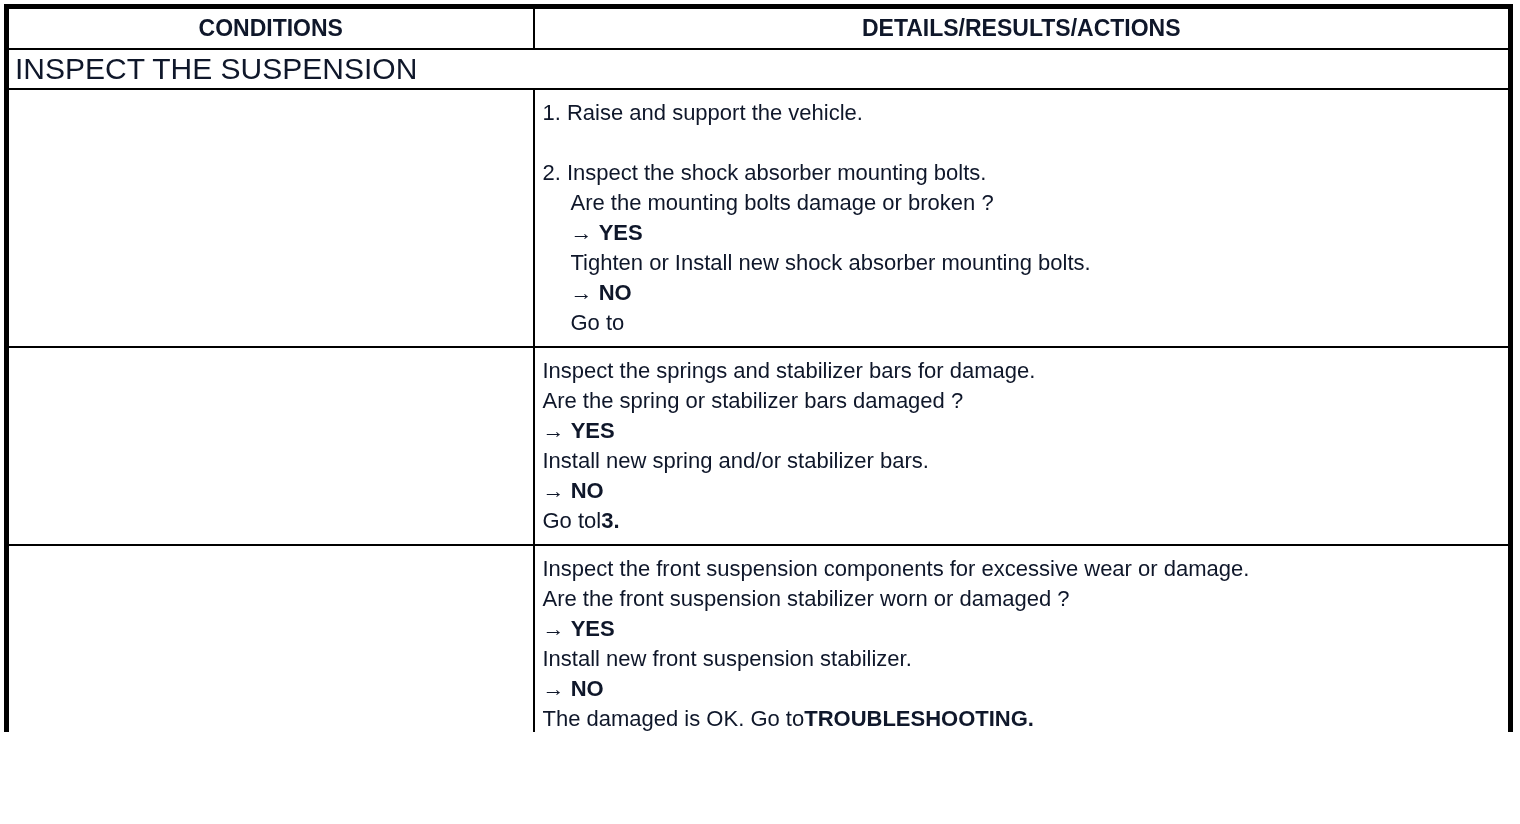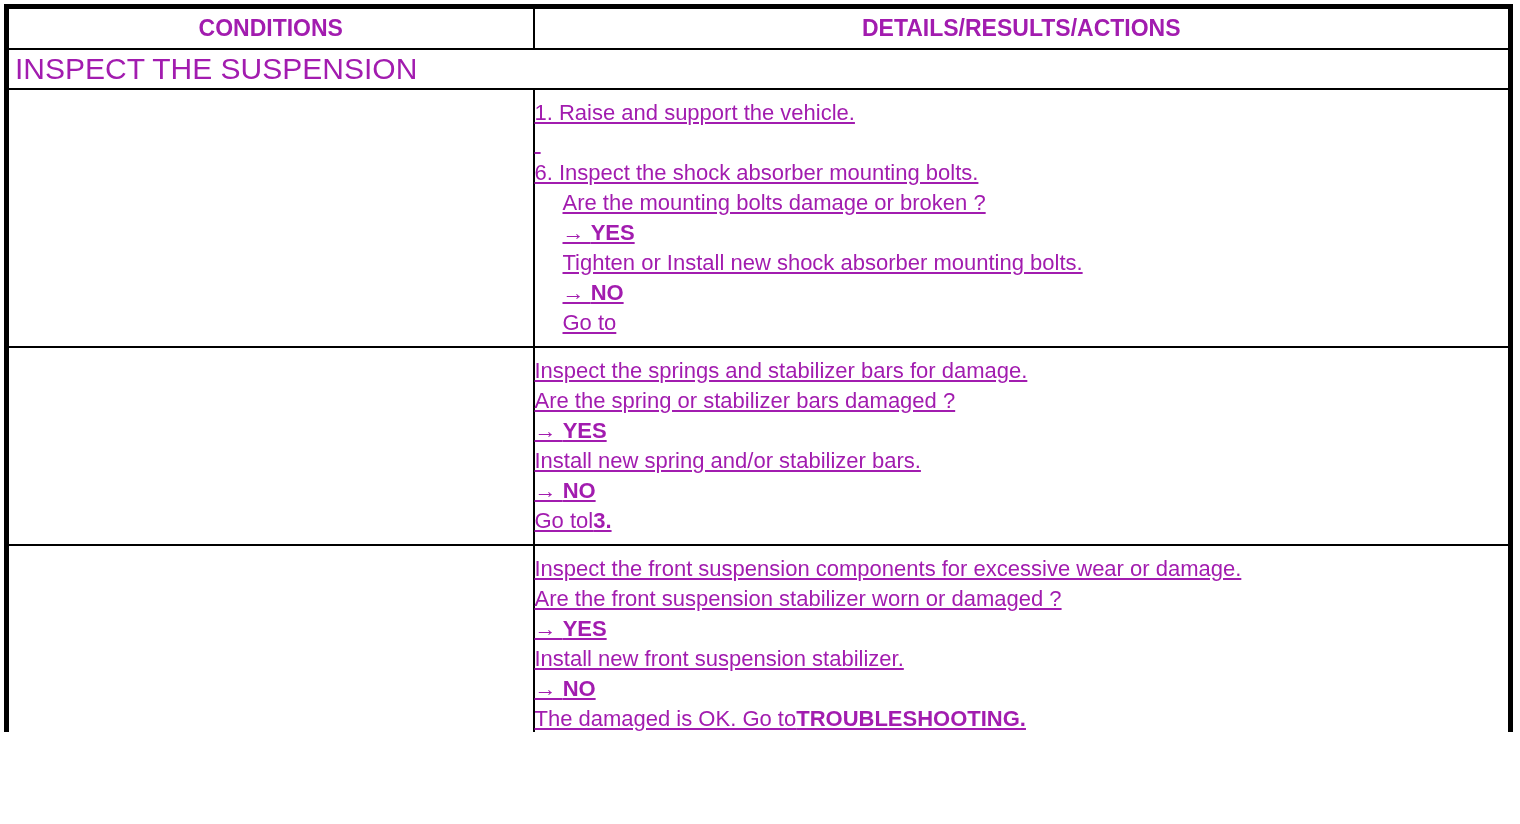--- a/index.html
+++ b/index.html
@@ -6,21 +6,21 @@
     margin: 0;
     padding: 0;
     background: #ffffff;
   }
   .page {
     position: relative;
     width: 1520px;
     height: 732px;
     background: #ffffff;
     font-family: "Liberation Sans", sans-serif;
-    color: #a21caf;
+    color: #0f172a;
   }
   table.troubleshooting {
     position: absolute;
     left: 4px;
     top: 4px;
     width: 1509px;
     border-collapse: collapse;
     table-layout: fixed;
     border: 5px solid #000000;
   }
@@ -41,22 +41,21 @@
   }
   tr.section-row { height: 40px; }
   tr.section-row td {
     font-size: 30px;
     font-weight: normal;
     text-align: left;
     vertical-align: middle;
     padding-left: 6px;
   }
   tr.content-row td.details-cell {
-    padding: 8px 8px 8px 0;
-    text-decoration: underline;
+    padding: 8px 8px 8px 8px;
   }
   tr.content-row td.conditions-cell {
     padding: 8px;
   }
   .line {
     font-size: 22px;
     line-height: 30px;
     white-space: pre-wrap;
     min-height: 30px;
   }
@@ -84,21 +83,21 @@
     </thead>
     <tbody>
         <tr class="section-row">
           <td colspan="2">INSPECT THE SUSPENSION</td>
         </tr>
         <tr class="content-row">
           <td class="conditions-cell"></td>
           <td class="details-cell">
             <div class="line"><span>1. Raise and support the vehicle.</span></div>
             <div class="line">&nbsp;</div>
-            <div class="line"><span>6. Inspect the shock absorber mounting bolts.</span></div>
+            <div class="line"><span>2. Inspect the shock absorber mounting bolts.</span></div>
             <div class="line indent"><span>Are the mounting bolts damage or broken ?</span></div>
             <div class="line indent"><span>→ </span><span class="bold">YES</span></div>
             <div class="line indent"><span>Tighten or Install new shock absorber mounting bolts.</span></div>
             <div class="line indent"><span>→ </span><span class="bold">NO</span></div>
             <div class="line indent"><span>Go to</span></div>
           </td>
         </tr>
         <tr class="content-row">
           <td class="conditions-cell"></td>
           <td class="details-cell">

